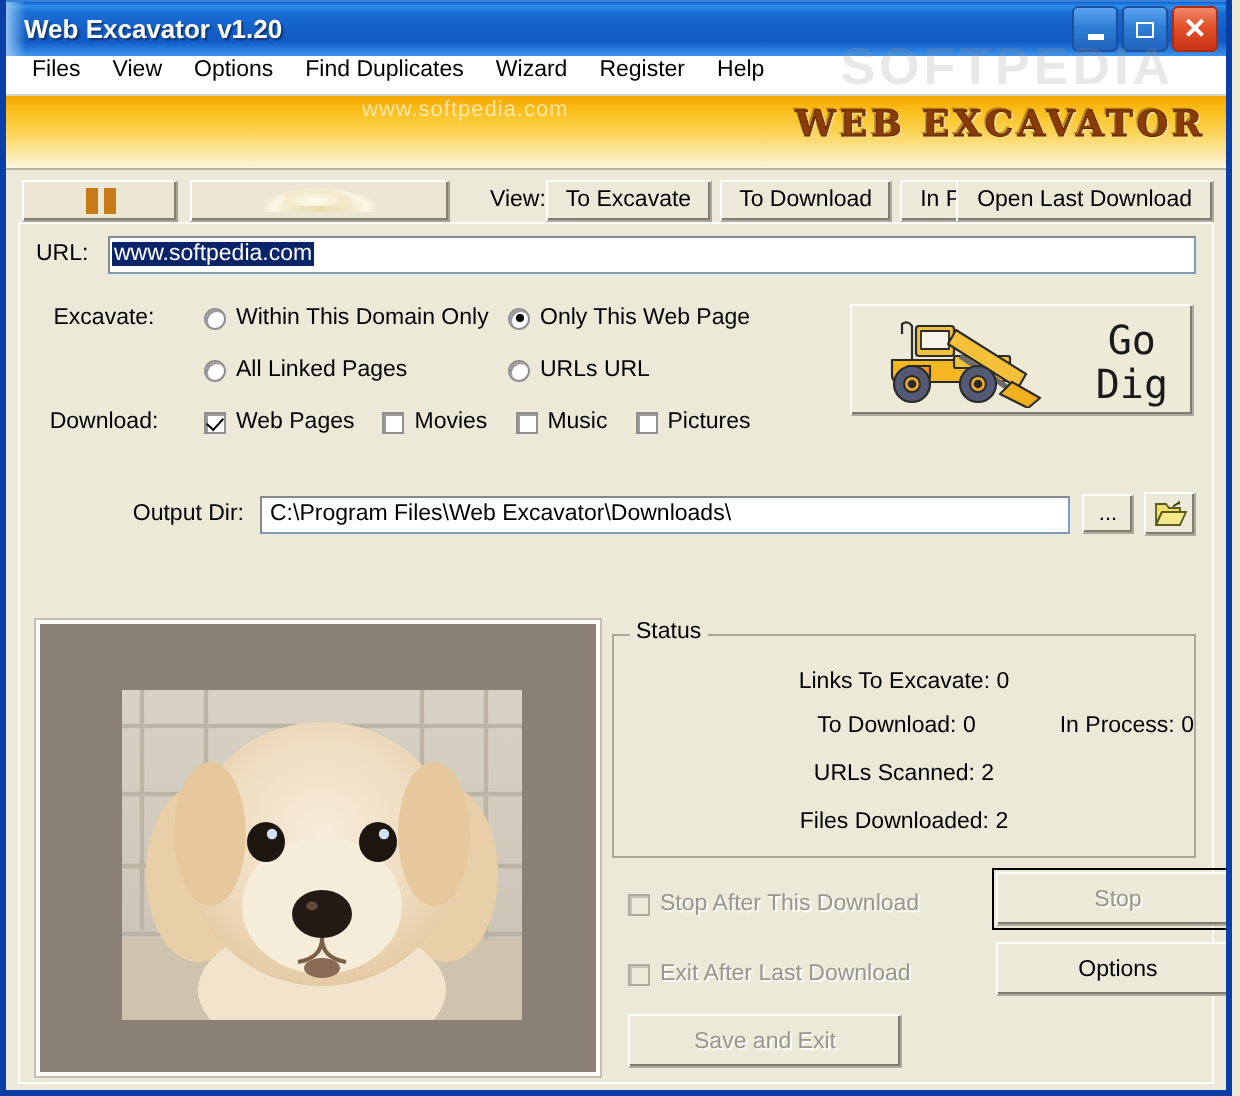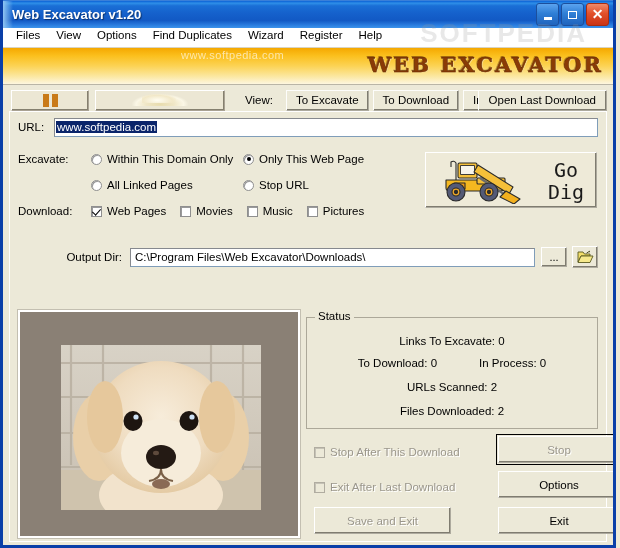--- a/index.html
+++ b/index.html
@@ -69,21 +69,21 @@
   
   .banner{
     position:relative;height:36px;
     background:linear-gradient(to bottom,#f5a800 0%,#fbc01e 22%,#fcd355 50%,#fbe79f 78%,#fdf6df 100%);
     border-bottom:1px solid #b9b5a6;
     overflow:hidden;
   }
   .banner-title{
     position:absolute;right:10px;top:4px;
     font-family:"DejaVu Serif",serif;
-    font-size:21px;font-weight:bold;letter-spacing:2px;
+    font-size:18px;font-weight:bold;letter-spacing:2px;
     color:#8a3b06;
     text-shadow:1px 1px 0 #f7d98a, -1px -1px 0 rgba(90,35,0,0.4);
     -webkit-text-stroke:0.4px #5a2500;
     white-space:nowrap;
   }
   .wmark-banner{
     position:absolute;left:178px;top:1px;font-size:11px;color:rgba(255,255,255,0.62);
     letter-spacing:0.5px;pointer-events:none;white-space:nowrap;
   }
 
@@ -107,21 +107,21 @@
   .pause-glyph i{display:block;width:6px;height:13px;background:#c97a18;}
   .dirt-glyph{
     width:56px;height:12px;
     background:radial-gradient(ellipse at 50% 85%,#e8dcae 0%,#efe6c6 35%,#fbf7e6 60%,rgba(251,247,230,0) 72%);
     position:relative;
   }
   .dirt-glyph:after{
     content:"";position:absolute;left:10px;top:0px;width:34px;height:9px;
     background:radial-gradient(ellipse at 45% 70%,#fffdf2 0%,#f2e8c8 55%,rgba(242,232,200,0) 78%);
   }
-  .view-label{margin-left:20px;margin-right:13px;font-size:11.5px;color:#000;}
+  .view-label{margin-left:20px;margin-right:0;font-size:11.5px;color:#000;}
   .vbtn{
     height:21px;box-sizing:border-box;padding:0 9px;
     background:#ece9d8;
     border:1px solid #adaa9e;border-top-color:#fdfdfb;border-left-color:#fdfdfb;
     box-shadow:inset -1px -1px 0 #7f7c70;
     display:flex;align-items:center;justify-content:center;
     font-size:11.5px;color:#000;margin-right:4px;cursor:default;white-space:nowrap;
   }
   .vbtn.last{position:absolute;right:6px;margin-right:0;padding:0 10px;}
 
@@ -146,21 +146,21 @@
     font-size:11.5px;color:#000;
     display:flex;align-items:center;padding:0 1px;
     overflow:hidden;
   }
   .sel{background:#0a246a;color:#fff;padding:0 1px;white-space:nowrap;}
   .plain{padding-left:3px;white-space:nowrap;}
 
   
   .opts{position:absolute;left:8px;top:34px;width:420px;}
   .opt-row{display:flex;align-items:center;height:26px;}
-  .opt-label{width:68px;text-align:left;font-size:11.5px;padding-right:5px;white-space:nowrap;}
+  .opt-label{width:68px;text-align:center;font-size:11.5px;padding-right:16px;white-space:nowrap;}
   .radio{
     width:11px;height:11px;border-radius:50%;box-sizing:border-box;
     background:#fff;border:1px solid #8f8f8f;
     box-shadow:inset 1px 1px 0 #9a9a9a;
     position:relative;flex:0 0 auto;
   }
   .radio.on:after{
     content:"";position:absolute;left:2.5px;top:2.5px;width:4px;height:4px;border-radius:50%;background:#000;
   }
   .cbox{
@@ -231,21 +231,21 @@
 
   
   .grp{
     position:absolute;left:296px;right:8px;top:205px;height:112px;box-sizing:border-box;
     border:1px solid #aca899;
   }
   .grp-title{
     position:absolute;left:8px;top:-8px;background:#ece9d8;padding:0 3px;font-size:11.5px;color:#000;
   }
   .grp-line{text-align:center;font-size:11.5px;color:#000;margin-top:17px;white-space:nowrap;}
-  .grp-line2{display:flex;justify-content:center;gap:42px;font-size:11.5px;margin-top:10px;}
+  .grp-line2{display:flex;justify-content:flex-end;gap:42px;font-size:11.5px;margin-top:10px;}
 
   
   .bot-check{position:absolute;display:flex;align-items:center;}
   .bbtn{
     position:absolute;box-sizing:border-box;
     background:#ece9d8;
     border:1px solid #adaa9e;border-top-color:#ffffff;border-left-color:#ffffff;
     box-shadow:inset -1px -1px 0 #7f7c70;
     display:flex;align-items:center;justify-content:center;
     font-size:11.5px;color:#000;cursor:default;
@@ -330,21 +330,21 @@
         </div>
 
         <div class="opt-row">
           <span class="opt-label"></span>
           <div class="opt-col1">
             <span class="radio"></span>
             <span class="opt-text">All Linked Pages</span>
           </div>
           <div class="opt-col2">
             <span class="radio"></span>
-            <span class="opt-text">Stop URL</span>
+            <span class="opt-text">URLs URL</span>
           </div>
         </div>
 
         <div class="opt-row">
           <span class="opt-label">Download:</span>
           <div class="dl-item">
             <span class="cbox on"></span>
             <span class="opt-text">Web Pages</span>
           </div>
           <div class="dl-item">
@@ -482,17 +482,16 @@
         <span class="opt-text dis">Stop After This Download</span>
       </div>
       <div class="bot-check" style="left:304px;top:369px;">
         <span class="cbox dis"></span>
         <span class="opt-text dis">Exit After Last Download</span>
       </div>
 
       <div class="bbtn disabled" style="left:304px;top:395px;width:137px;height:27px;">Save and Exit</div>
       <div class="bbtn disabled default" style="left:488px;top:324px;width:122px;height:27px;">Stop</div>
       <div class="bbtn" style="left:488px;top:359px;width:122px;height:27px;">Options</div>
-      <div class="bbtn" style="left:488px;top:395px;width:122px;height:27px;">Exit</div>
 
     </div>
   </div>
 </div>
 
 </body></html>

